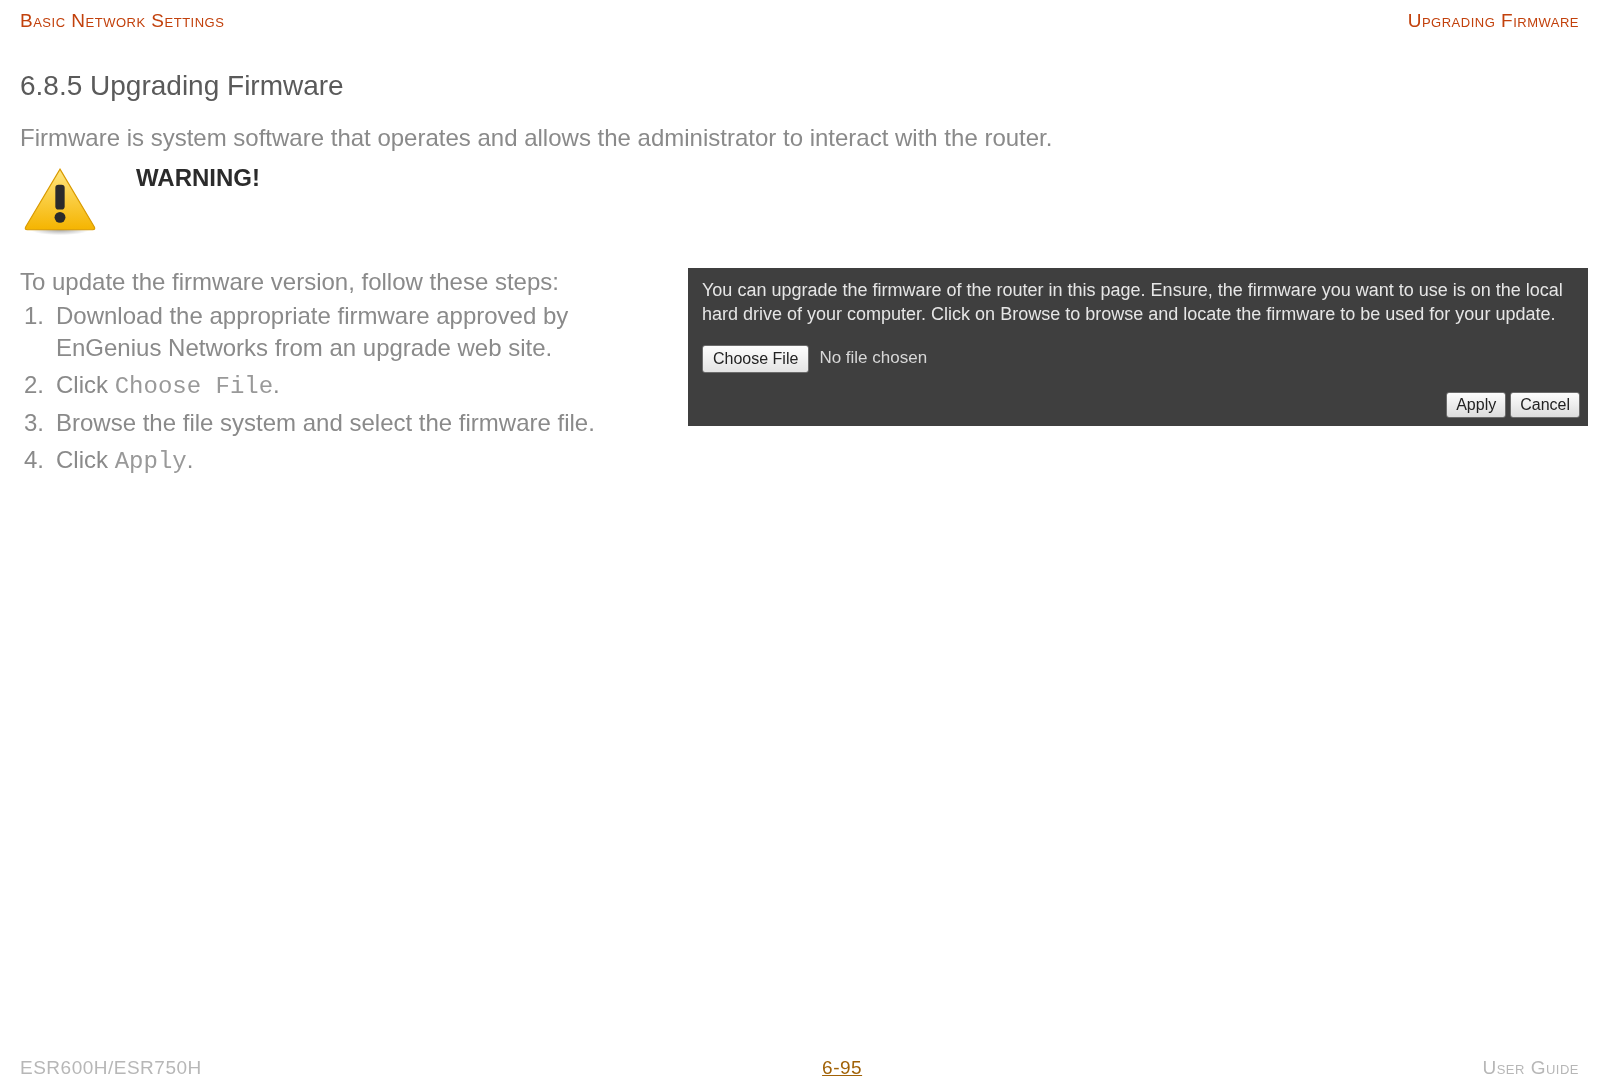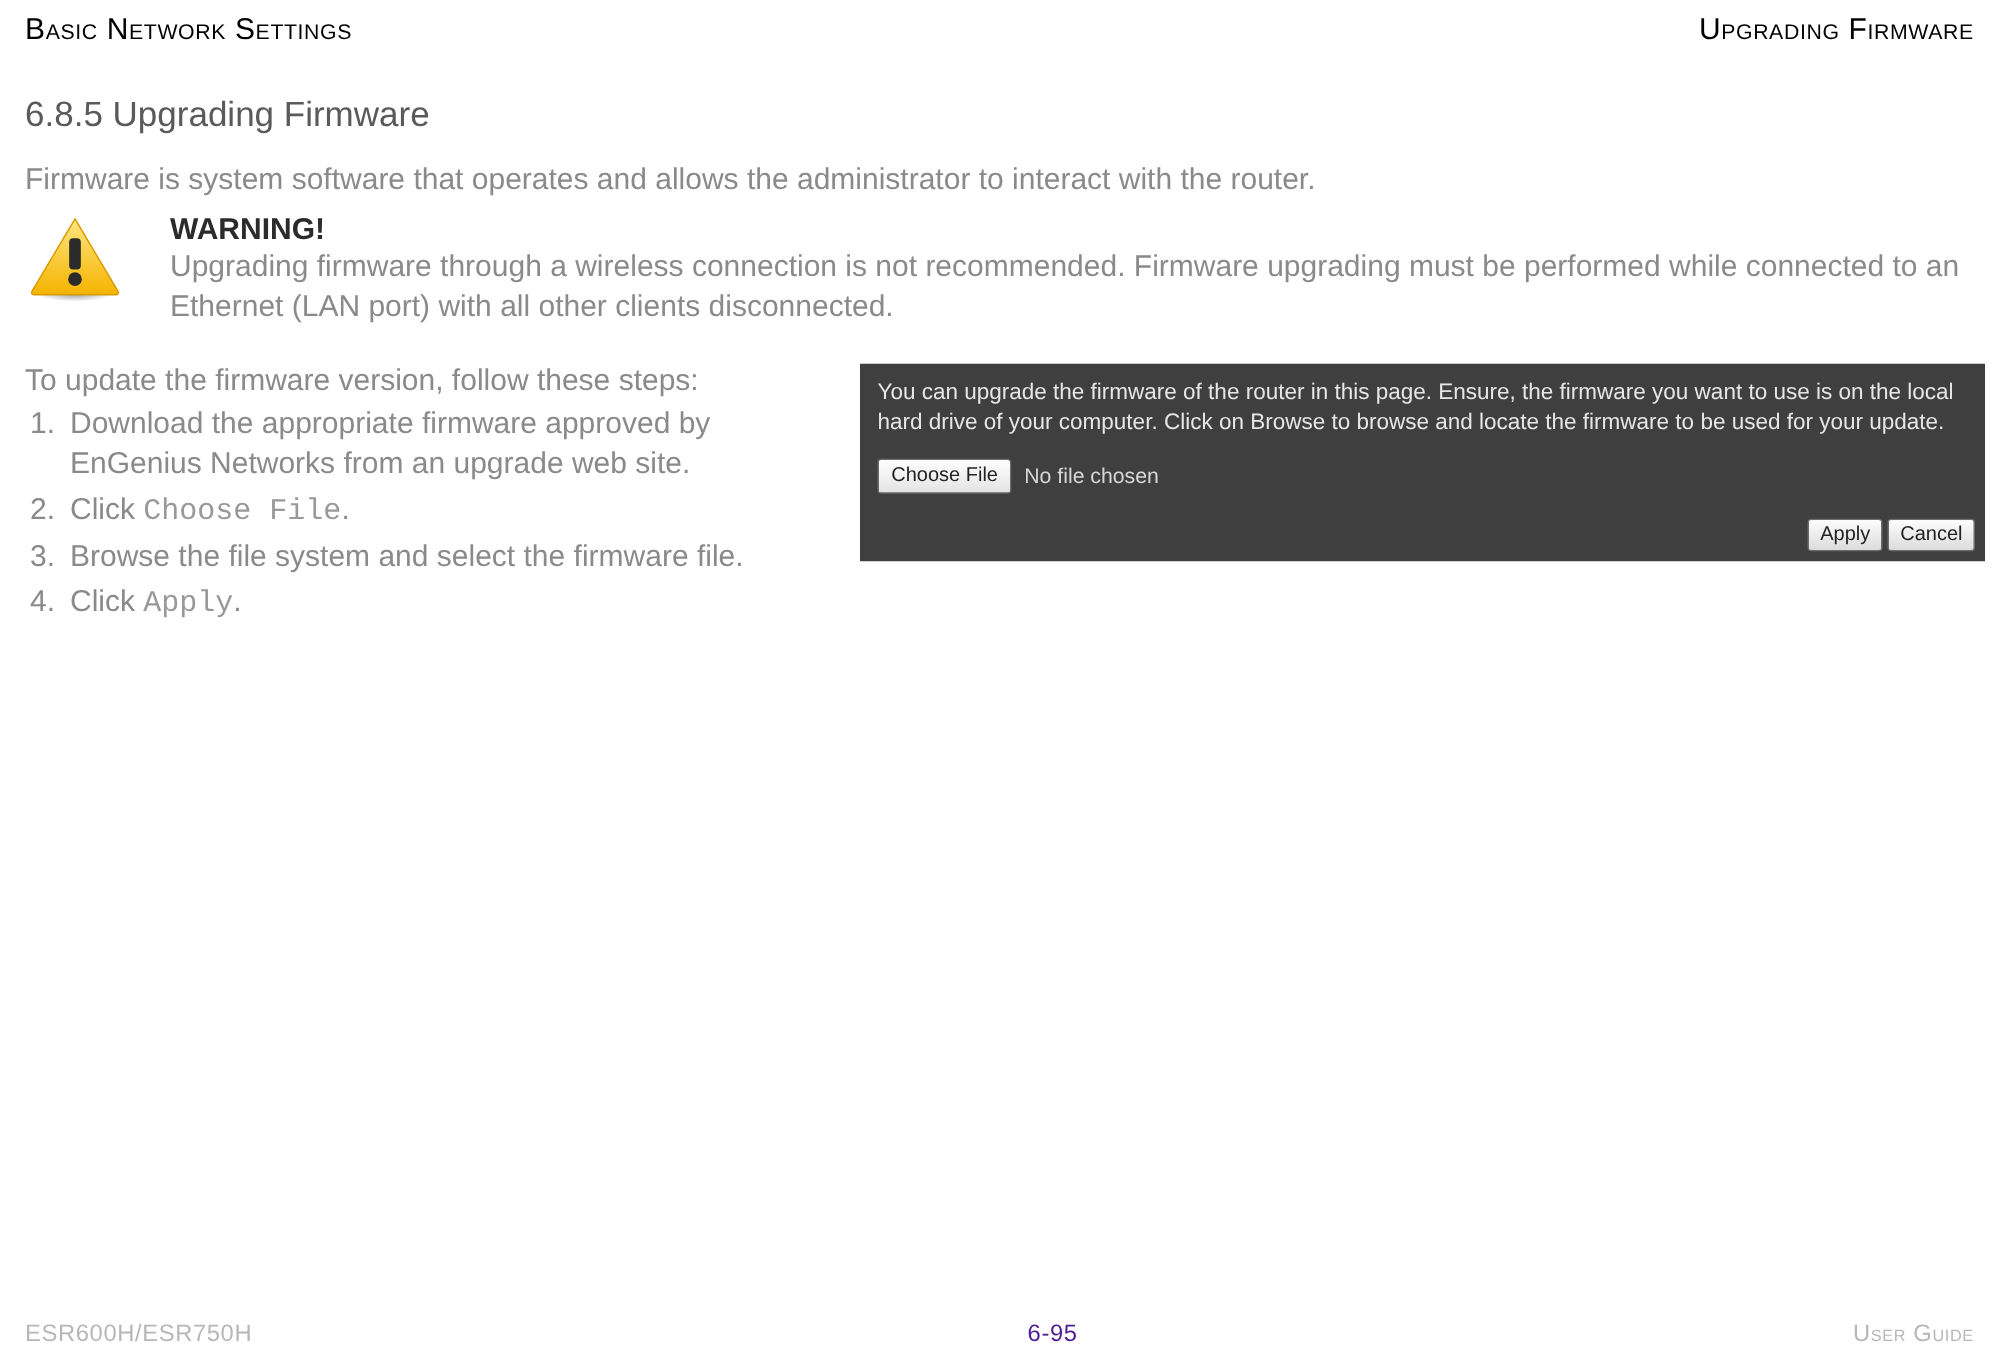--- a/index.html
+++ b/index.html
@@ -16,22 +16,22 @@
       padding: 0 20px;
     }
     .header-line {
       display: flex;
       justify-content: space-between;
       padding-top: 10px;
       font-variant: small-caps;
       letter-spacing: 0.5px;
     }
     .header-line span {
-      color: #000000;
-      font-size: 24px;
+      color: #c2410c;
+      font-size: 19px;
     }
     .page-title {
       font-size: 28px;
       font-weight: 400;
       color: #5a5a5a;
       margin-top: 38px;
       letter-spacing: 0px;
     }
     .intro-text {
       font-size: 24px;
@@ -163,21 +163,22 @@
       left: 20px;
       right: 20px;
       display: flex;
       justify-content: space-between;
       color: #b7b7b7;
       font-size: 19px;
       font-variant: small-caps;
       letter-spacing: 0.5px;
     }
     .footer-center {
-      color: #4c1d95;
+      color: #a16207;
+      text-decoration: underline;
     }
   </style>
 </head>
 <body>
 
 <div class="header-line">
   <span>Basic Network Settings</span>
   <span>Upgrading Firmware</span>
 </div>
 
@@ -199,21 +200,20 @@
         </radialGradient>
       </defs>
       <ellipse cx="50" cy="82" rx="38" ry="7" fill="url(#shadow)"></ellipse>
       <path d="M50 4 L94 78 Q96 82 92 82 L8 82 Q4 82 6 78 Z" fill="url(#wg)" stroke="#d99a00" stroke-width="1.5"></path>
       <rect x="44" y="24" width="12" height="32" rx="4" fill="#2b2b2b"></rect>
       <circle cx="50" cy="66" r="7" fill="#2b2b2b"></circle>
     </svg>
   </div>
   <div class="warning-content">
     <div class="warning-label">WARNING!</div>
-    <div class="warning-text">Upgrading firmware through a wireless connection is not recommended. Firmware upgrading must be performed while connected to an Ethernet (LAN port) with all other clients disconnected.</div>
   </div>
 </div>
 
 <div class="main-row">
   <div class="steps-col">
     <p class="steps-intro">To update the firmware version, follow these steps:</p>
     <ol class="steps">
       <li>
         <span>Download the appropriate firmware approved by EnGenius Networks from an upgrade web site.</span>
       </li>

